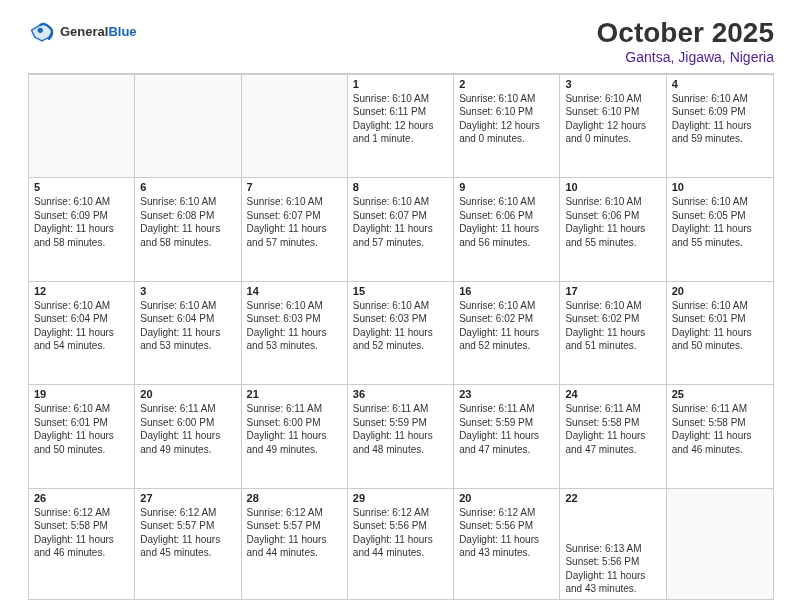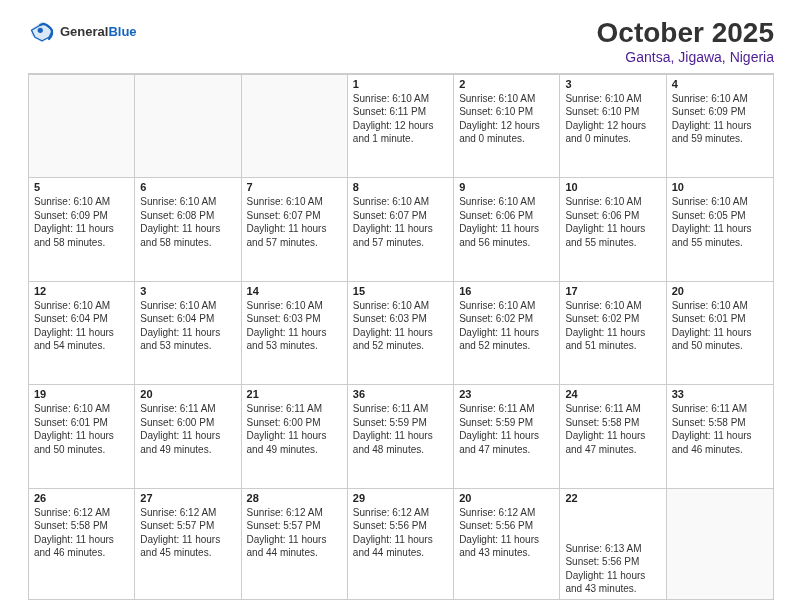--- a/index.html
+++ b/index.html
@@ -300,21 +300,21 @@
 and 47 minutes.</div>
           </div>
           <div class="cal-cell">
             <div class="day-num">24</div>
             <div class="cell-info" style="white-space: pre-line;">Sunrise: 6:11 AM
 Sunset: 5:58 PM
 Daylight: 11 hours
 and 47 minutes.</div>
           </div>
           <div class="cal-cell">
-            <div class="day-num">33</div>
+            <div class="day-num">25</div>
             <div class="cell-info" style="white-space: pre-line;">Sunrise: 6:11 AM
 Sunset: 5:58 PM
 Daylight: 11 hours
 and 46 minutes.</div>
           </div>
         </div>
         <div class="cal-row">
           <div class="cal-cell">
             <div class="day-num">26</div>
             <div class="cell-info" style="white-space: pre-line;">Sunrise: 6:12 AM

